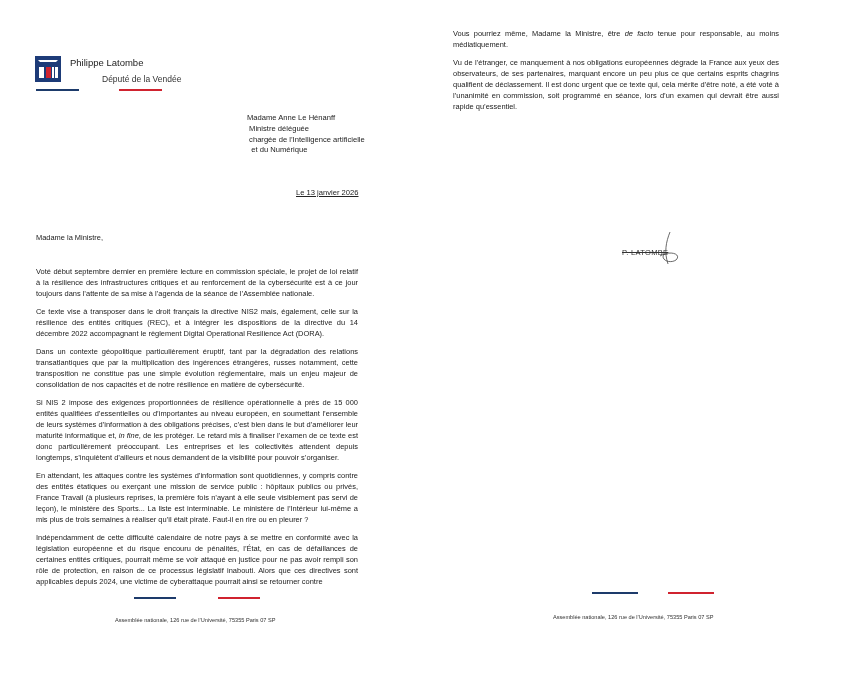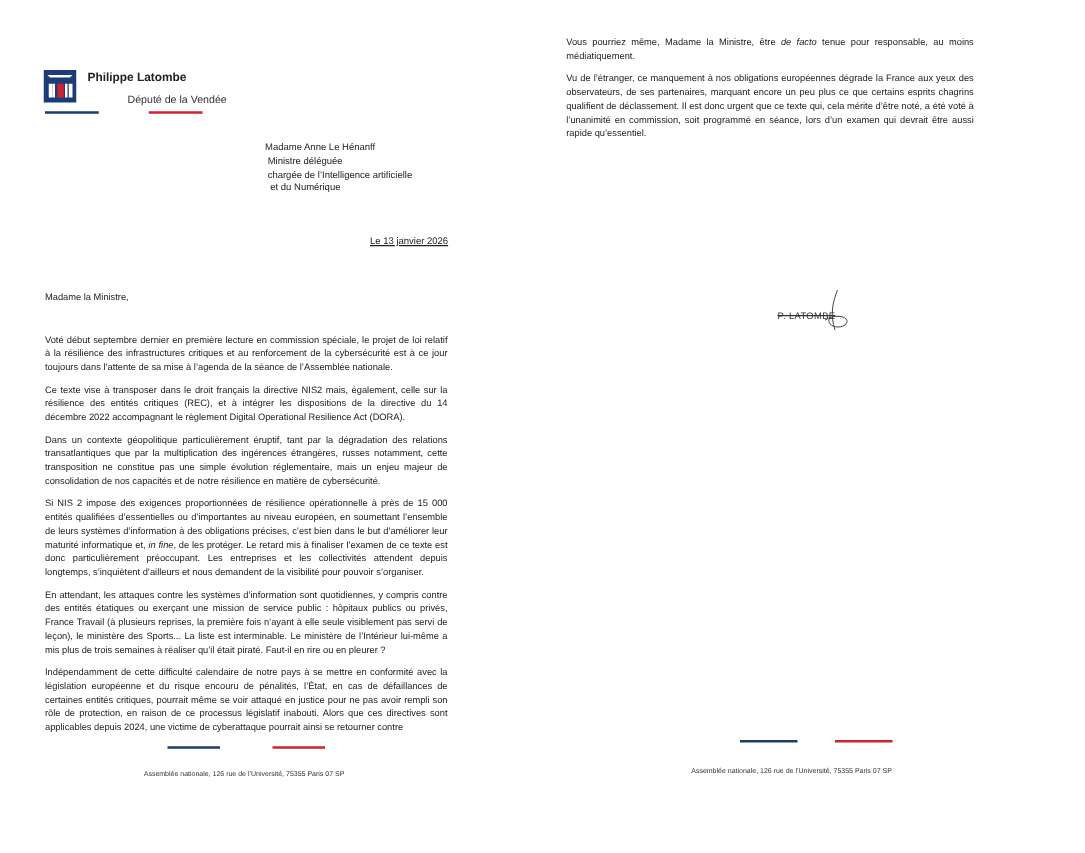--- a/index.html
+++ b/index.html
@@ -7,27 +7,27 @@
          font-family: "Liberation Sans", "DejaVu Sans", sans-serif; color: #222; }
   .page { position: absolute; top: 0; height: 682px; }
   .page-left { left: 0; width: 434px; }
   .page-right { left: 434px; width: 434px; }
 
   .logo { position: absolute; left: 35px; top: 56px; width: 26px; height: 26px; background: #1d3b78; overflow: hidden; }
   .logo .roof { position: absolute; left: 3px; top: 4px; width: 20px; height: 4px; border-top: 2px solid #fff; border-left: 2px solid transparent; border-right: 2px solid transparent; box-sizing: border-box; }
   .logo .col { position: absolute; top: 11px; width: 3px; height: 11px; background: #fff; }
   .logo .mid { position: absolute; left: 11px; top: 11px; width: 5px; height: 11px; background: #d0232f; }
 
-  .sender-name { position: absolute; left: 70px; top: 57px; font-size: 9.5px; font-weight: bold; color: #222; }
+  .sender-name { position: absolute; left: 70px; top: 57px; font-size: 9.5px; font-weight: normal; color: #222; }
   .sender-role { position: absolute; left: 70px; top: 74px; font-size: 8.5px; color: #333; padding-left: 32px; }
   .bar-blue { position: absolute; height: 2px; background: #1d3b6b; }
   .bar-red { position: absolute; height: 2px; background: #d0232f; }
 
   .recipient { position: absolute; left: 212px; top: 113px; font-size: 7.6px; line-height: 10.8px; color: #222; }
-  .recipient div { white-space: pre; }
+  .recipient div { white-space: pre; margin-left: 35px; }
   .date { position: absolute; left: 296px; top: 188px; font-size: 7.6px; color: #222; text-decoration: underline; }
 
   .body-text { position: absolute; font-size: 7.45px; line-height: 11.1px; color: #222; text-align: justify; }
   .body-text p { margin: 0 0 6.5px 0; }
   .left-text { left: 36px; top: 232px; width: 322px; }
   .right-text { left: 19px; top: 28px; width: 326px; }
 
   .signature { position: absolute; left: 186px; top: 230px; width: 90px; height: 40px; }
   .sig-text { position: absolute; left: 2px; top: 18px; font-size: 7.5px; letter-spacing: 0.3px; color: #333; text-decoration: line-through; }
   .footer { position: absolute; font-size: 5.6px; color: #333; white-space: nowrap; }

